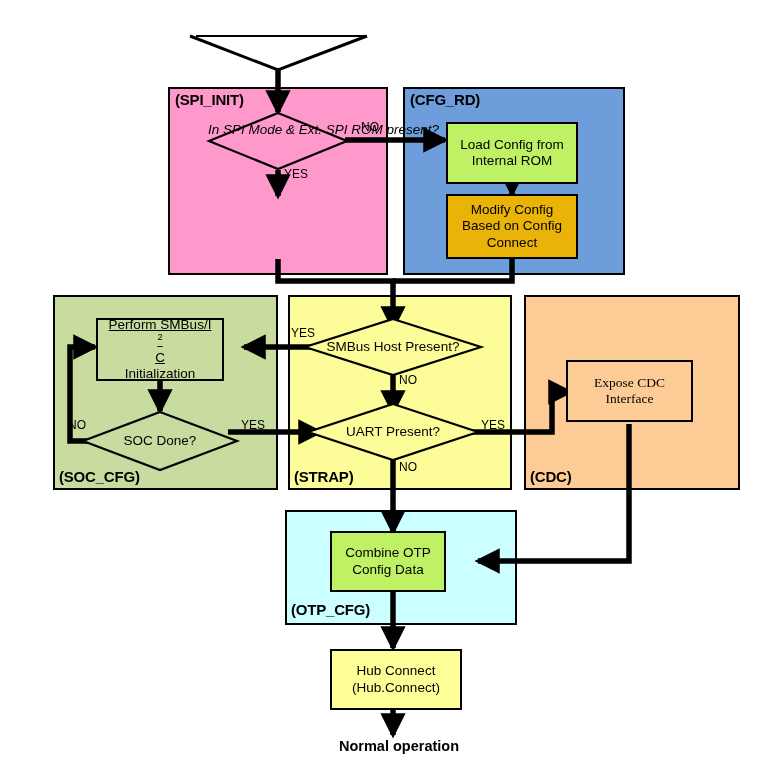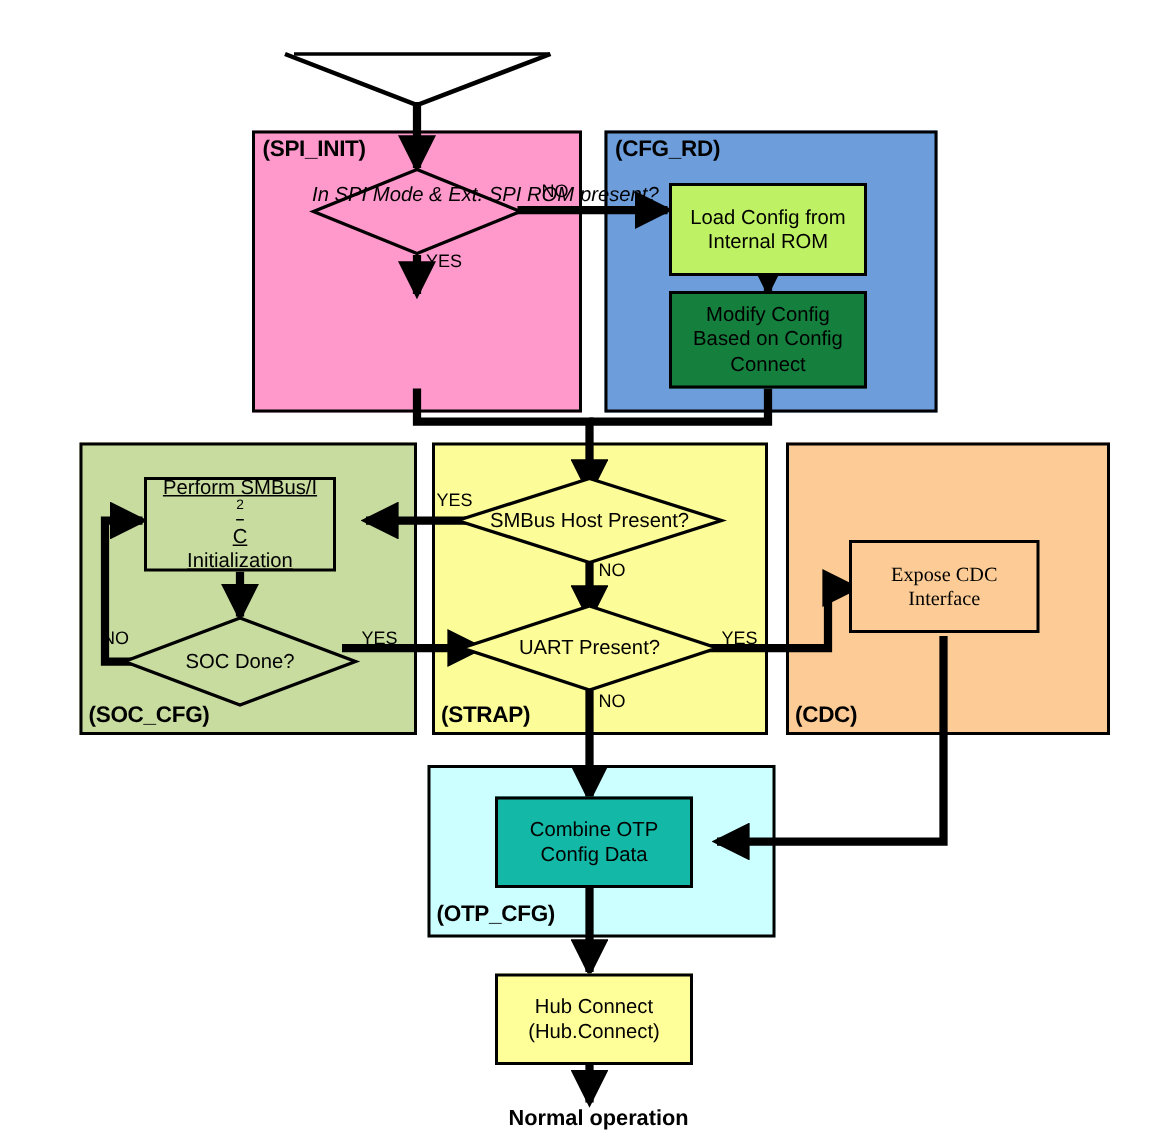--- a/index.html
+++ b/index.html
@@ -188,21 +188,21 @@
   <div class="diamond-label" style="left:84px; top:433px; width:152px;">SOC Done?</div>
 
 
   <div class="proc-box" style="left:446px; top:110px; width:132px; height:62px; background:#bef264;margin-top:12px;">
     <div>
       <span>Load Config from</span>
       <span>Internal ROM</span>
     </div>
   </div>
 
-  <div class="proc-box" style="left:446px; top:194px; width:132px; height:65px; background:#15803d;">
+  <div class="proc-box" style="left:446px; top:194px; width:132px; height:65px; background:#eab308;">
     <div>
       <span>Modify Config</span>
       <span>Based on Config</span>
       <span>Connect</span>
     </div>
   </div>
 
   <div class="proc-box" style="left:96px; top:318px; width:128px; height:63px; background:#C8DCA0;text-decoration:underline;">
     <div>
       <span><span>Perform SMBus/I</span><sup>2</sup><span>C</span></span>
@@ -210,21 +210,21 @@
     </div>
   </div>
 
   <div class="proc-box" style="left:566px; top:360px; width:127px; height:62px; background:#FDCC96;font-family:Liberation Serif, serif;">
     <div>
       <span>Expose CDC</span>
       <span>Interface</span>
     </div>
   </div>
 
-  <div class="proc-box" style="left:330px; top:531px; width:132px; height:61px; background:#14b8a6;">
+  <div class="proc-box" style="left:330px; top:531px; width:116px; height:61px; background:#bef264;">
     <div>
       <span>Combine OTP</span>
       <span>Config Data</span>
     </div>
   </div>
 
   <div class="proc-box" style="left:330px; top:649px; width:132px; height:61px; background:#FFFF99;">
     <div>
       <span>Hub Connect</span>
       <span>(Hub.Connect)</span>

